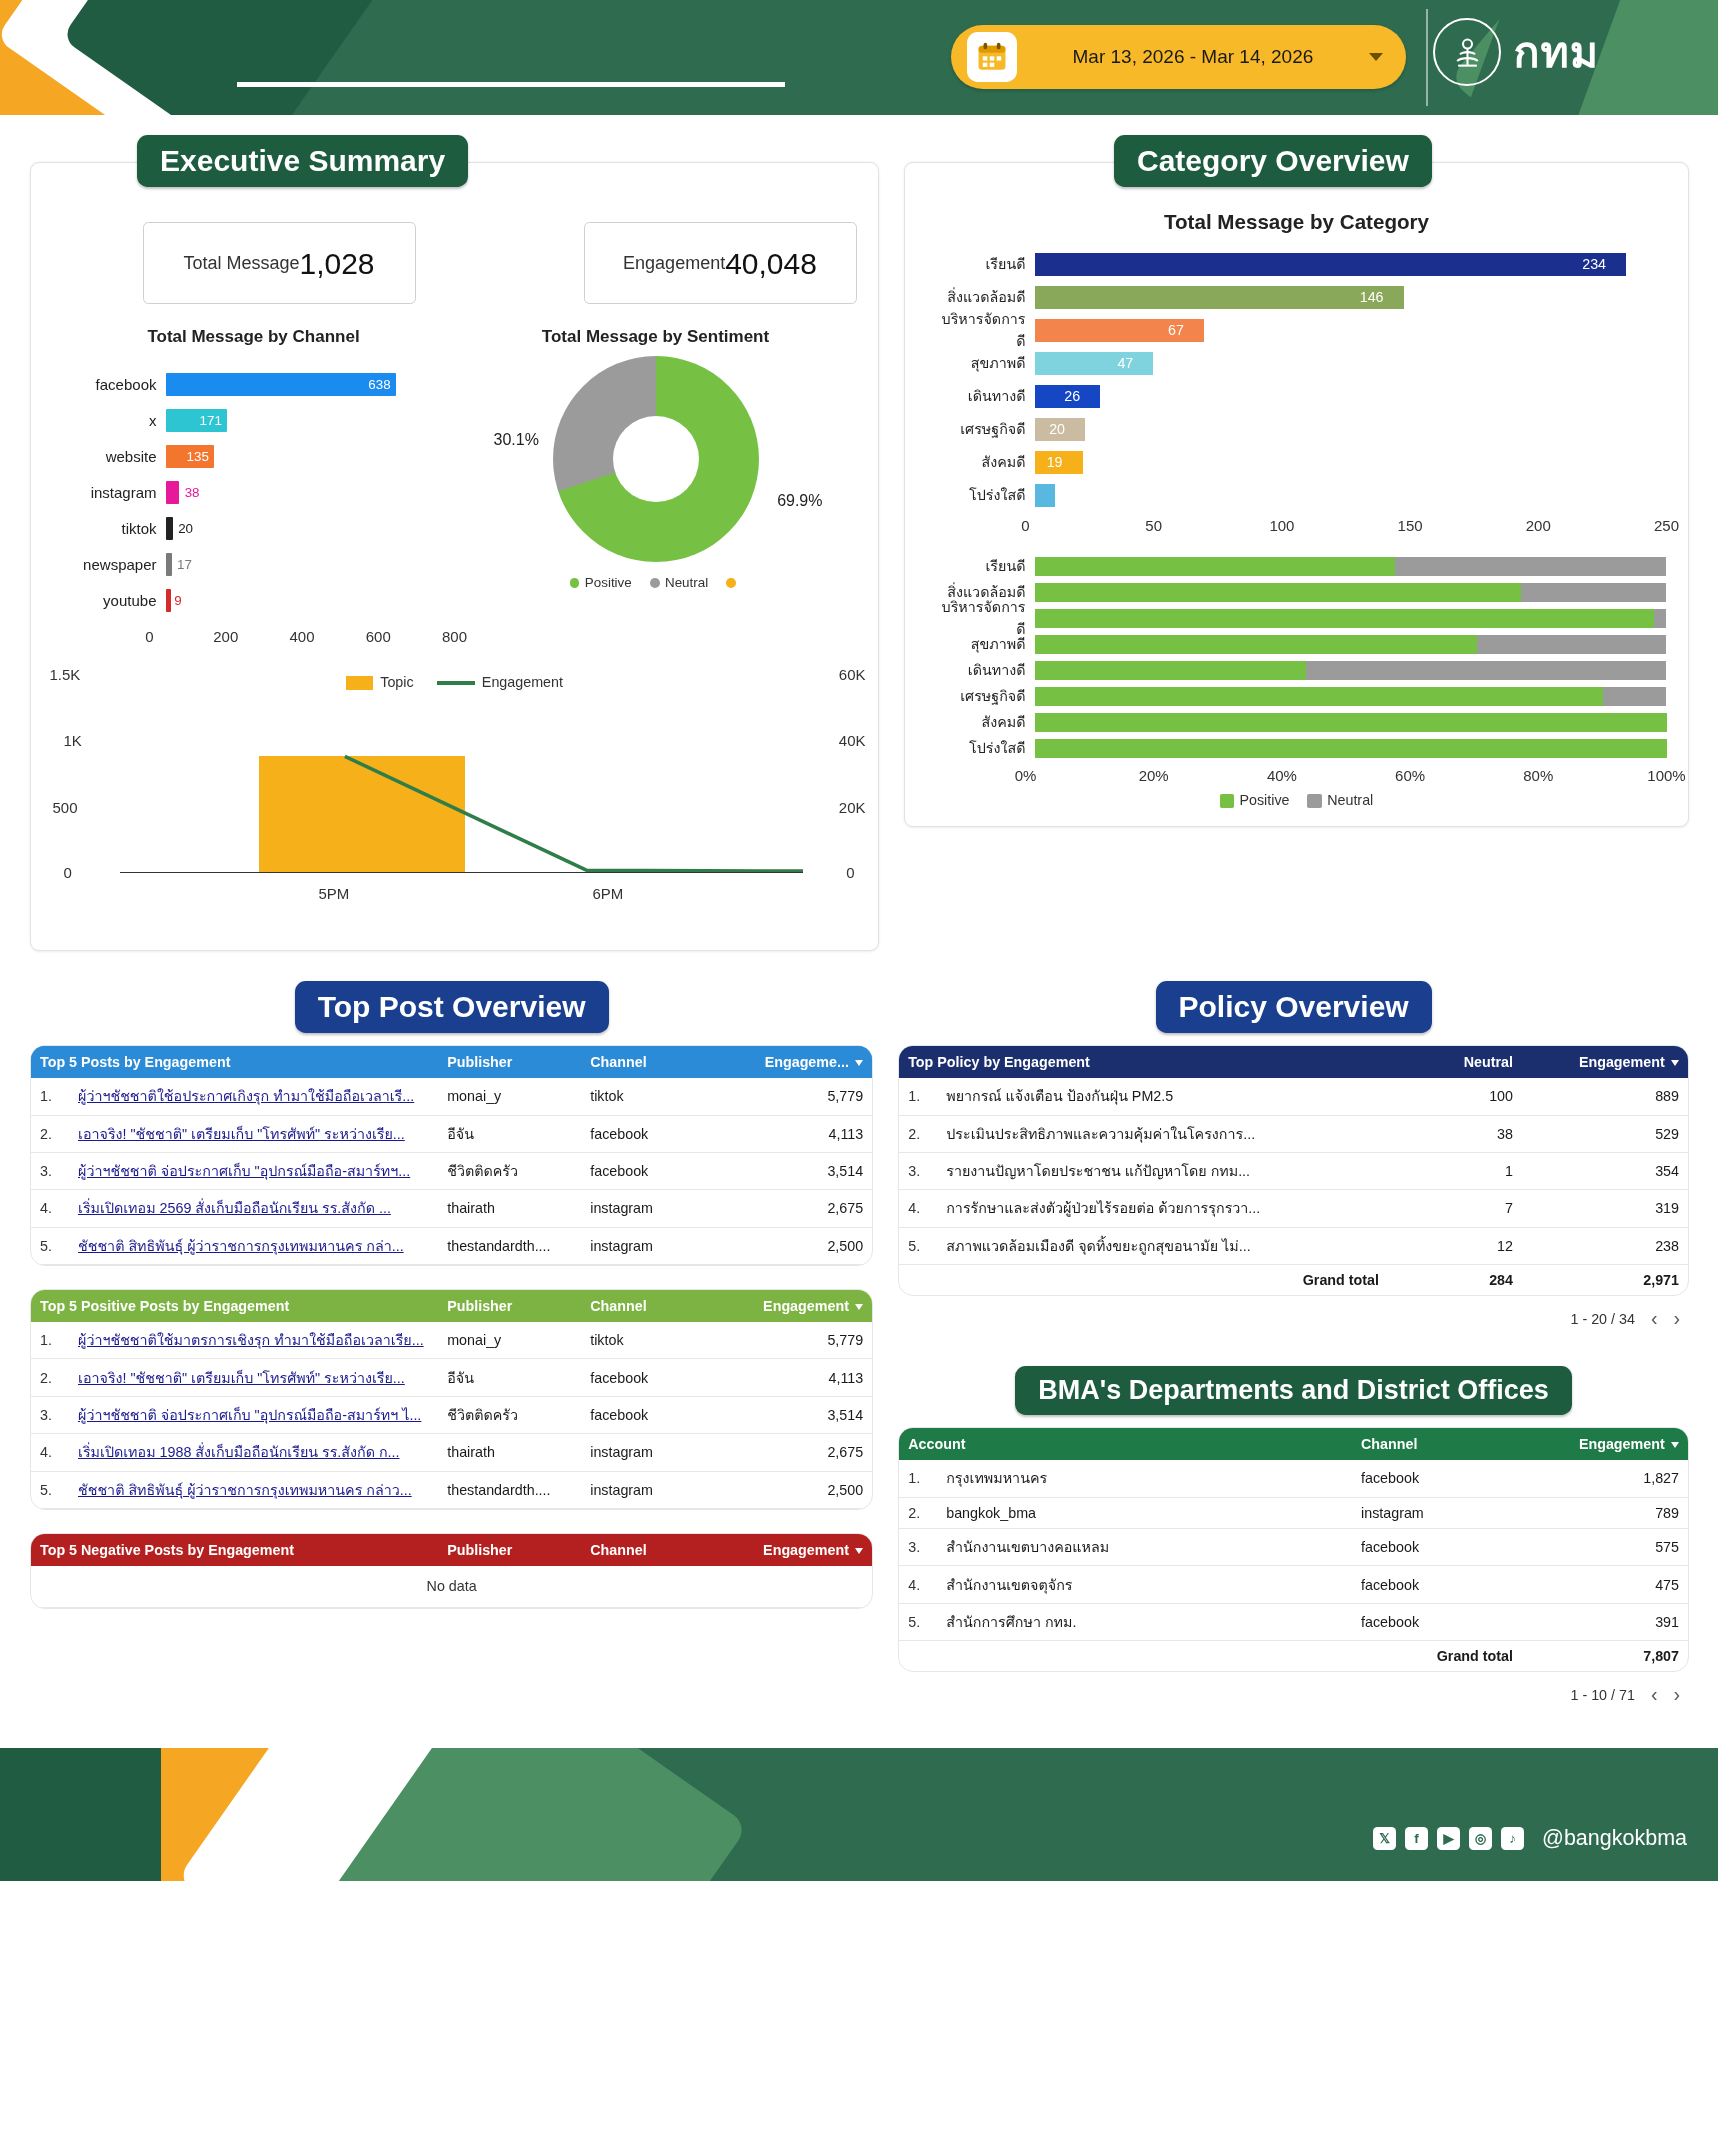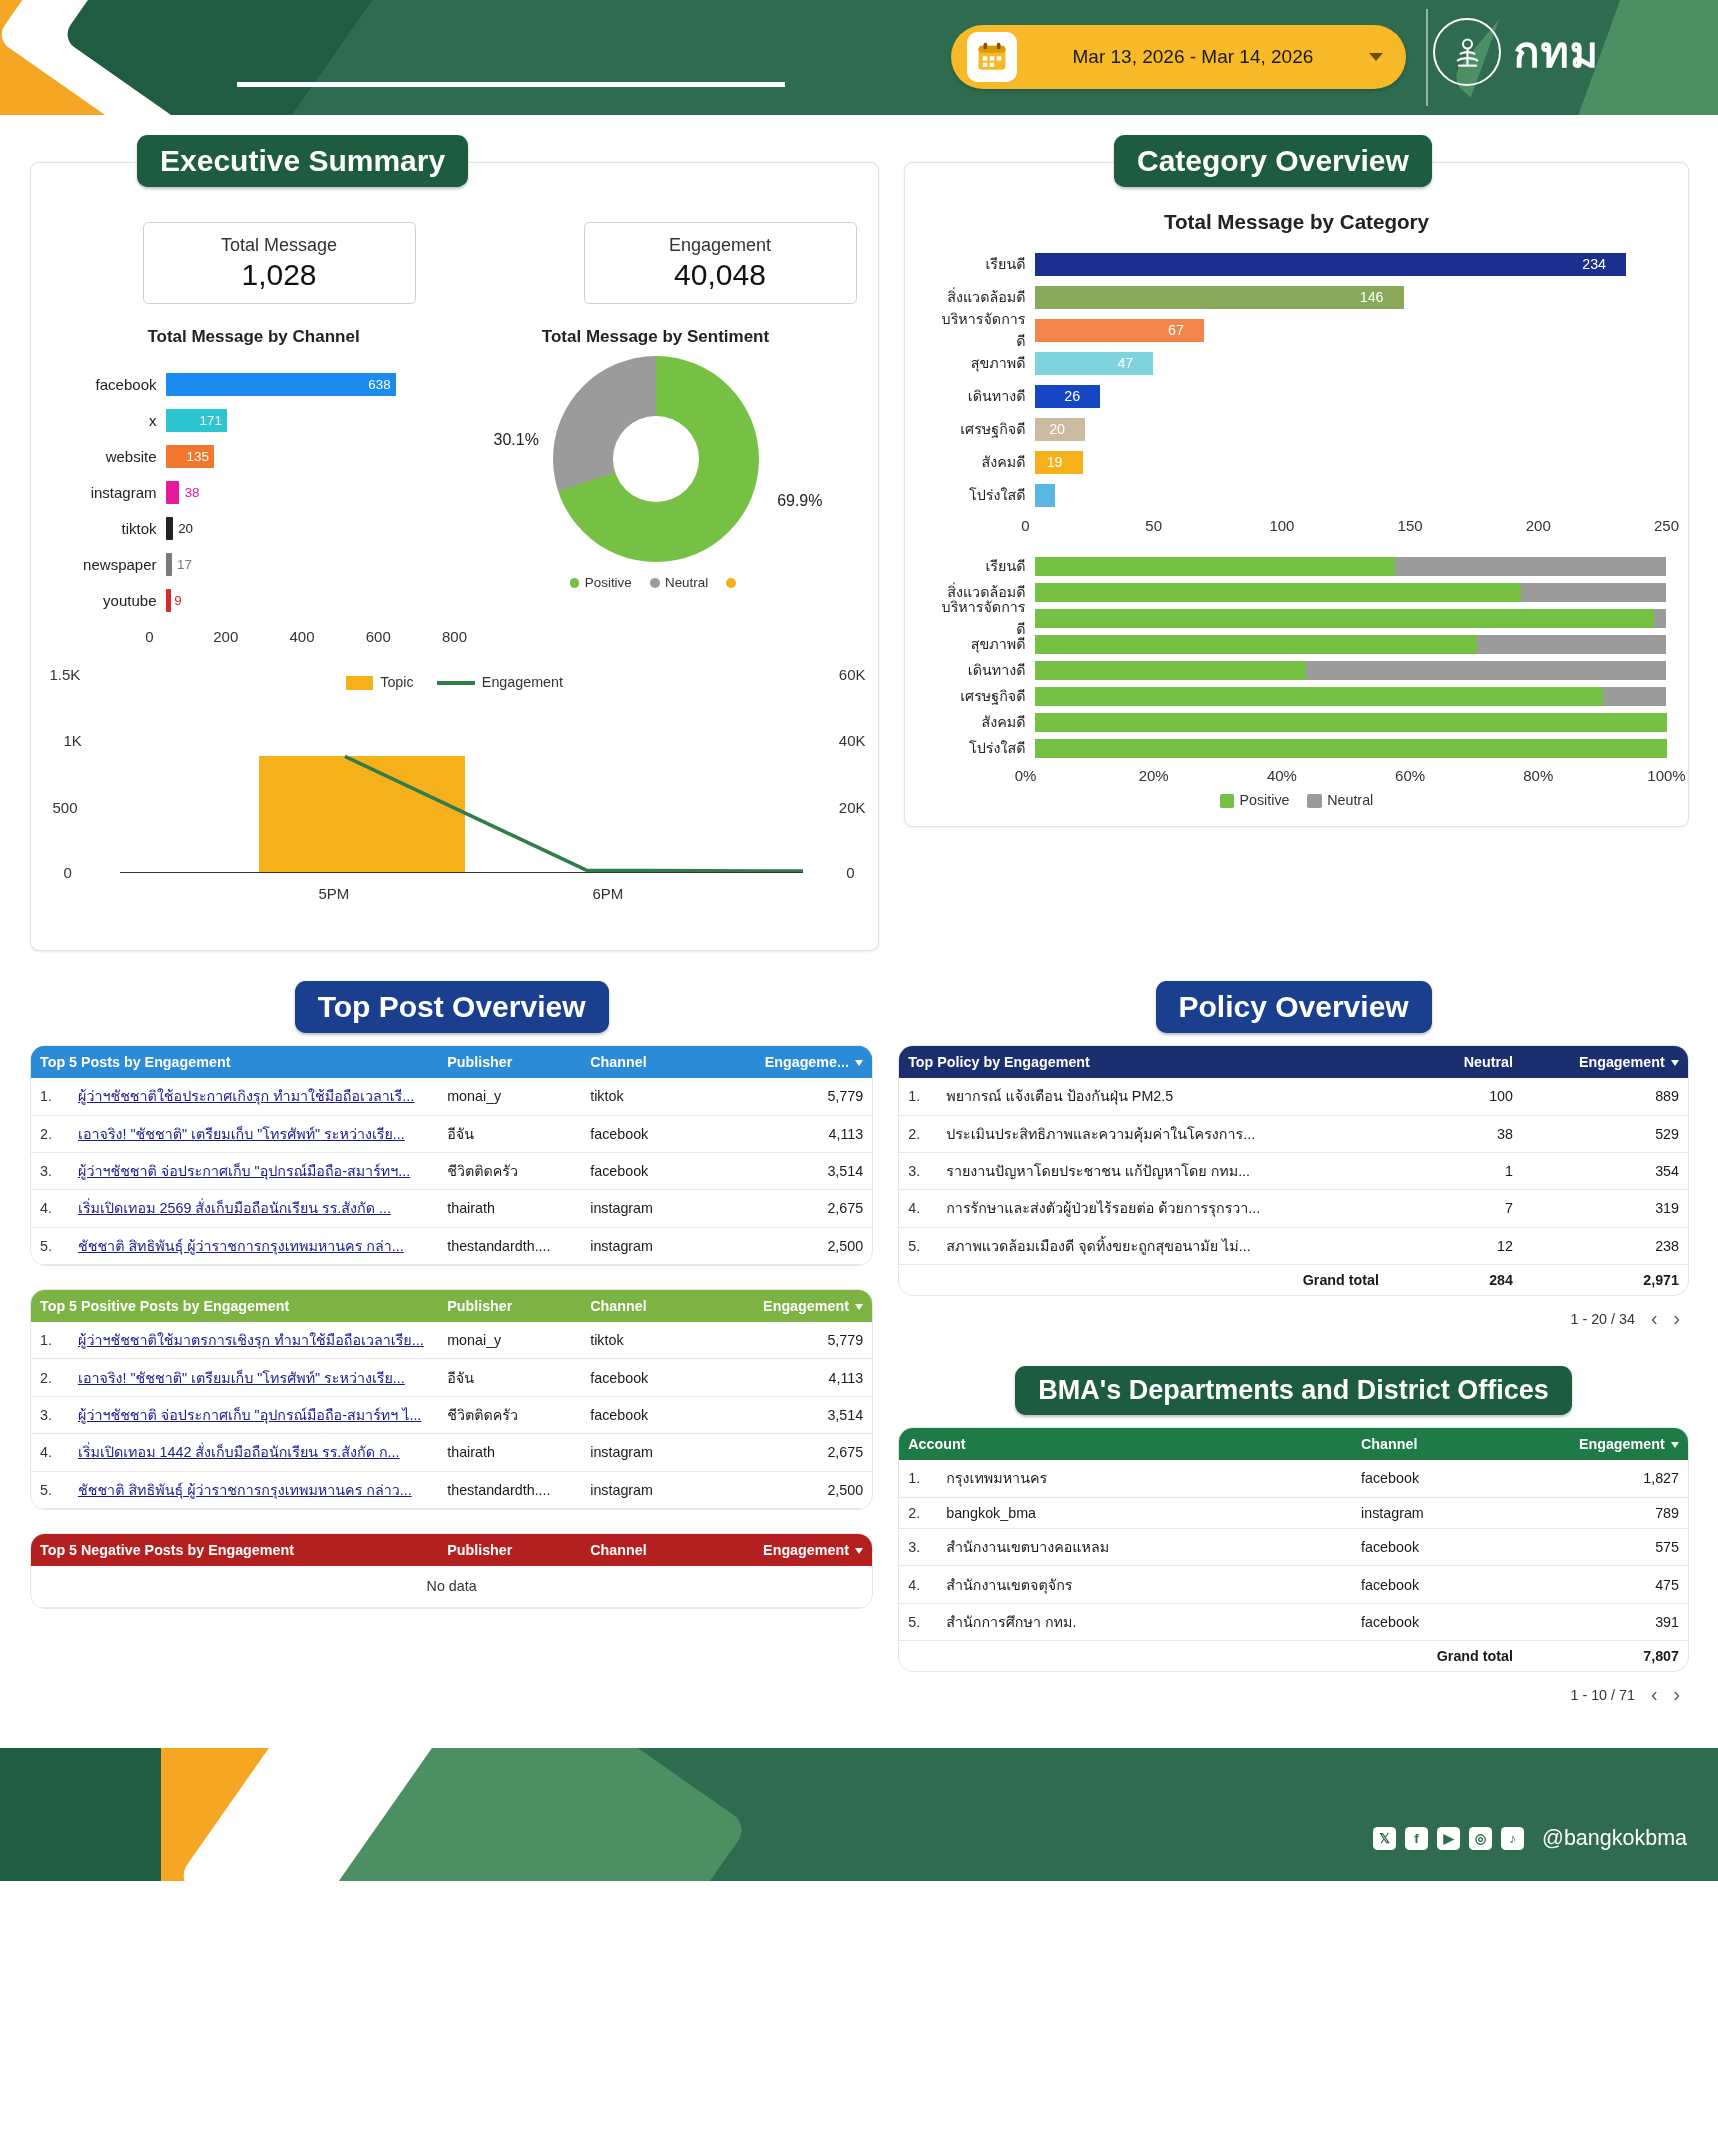--- a/index.html
+++ b/index.html
@@ -88,21 +88,21 @@
   .col-right { width:800px; }
 
   .sec-head { margin: 19.7px 0 0 107px; }
   .sec-head-right { margin: 19.7px 0 0 210px; }
 
   .exec-panel { padding:23px 21.5px 16px 21.5px; margin-top:-25px; padding-top:47px; }
 
   .kpis { display:flex; gap:168px; padding-left:90px; margin-top:12.5px; }
   .kpi {
     width:273px; height:82px; border:0.9px solid #cfcfcf; border-radius:5.4px;
-    display:flex; flex-direction:column; align-items:center; justify-content:center;
+    display:flex; align-items:center; justify-content:center;
     background:#fff;
   }
   .kpi-label { font-size:18px; color:#333; }
   .kpi-value { font-size:30px; color:#111; margin-top:1.8px; }
 
   .exec-charts { display:flex; margin-top:23px; }
   .exec-ch { width:50%; }
 
   
   .hbar-chart { margin-top:19.7px; padding-left:16px; }
@@ -589,21 +589,21 @@
               </tr>
               <tr>
                 <td class="t-idx">3.</td>
                 <td><span class="t-link">ผู้ว่าฯชัชชาติ จ่อประกาศเก็บ "อุปกรณ์มือถือ-สมาร์ทฯ ไ...</span></td>
                 <td>ชีวิตติดครัว</td>
                 <td>facebook</td>
                 <td class="num">3,514</td>
               </tr>
               <tr>
                 <td class="t-idx">4.</td>
-                <td><span class="t-link">เริ่มเปิดเทอม 1442 สั่งเก็บมือถือนักเรียน รร.สังกัด ก...</span></td>
+                <td><span class="t-link">เริ่มเปิดเทอม 1988 สั่งเก็บมือถือนักเรียน รร.สังกัด ก...</span></td>
                 <td>thairath</td>
                 <td>instagram</td>
                 <td class="num">2,675</td>
               </tr>
               <tr>
                 <td class="t-idx">5.</td>
                 <td><span class="t-link">ชัชชาติ สิทธิพันธุ์ ผู้ว่าราชการกรุงเทพมหานคร กล่าว...</span></td>
                 <td>thestandardth....</td>
                 <td>instagram</td>
                 <td class="num">2,500</td>

